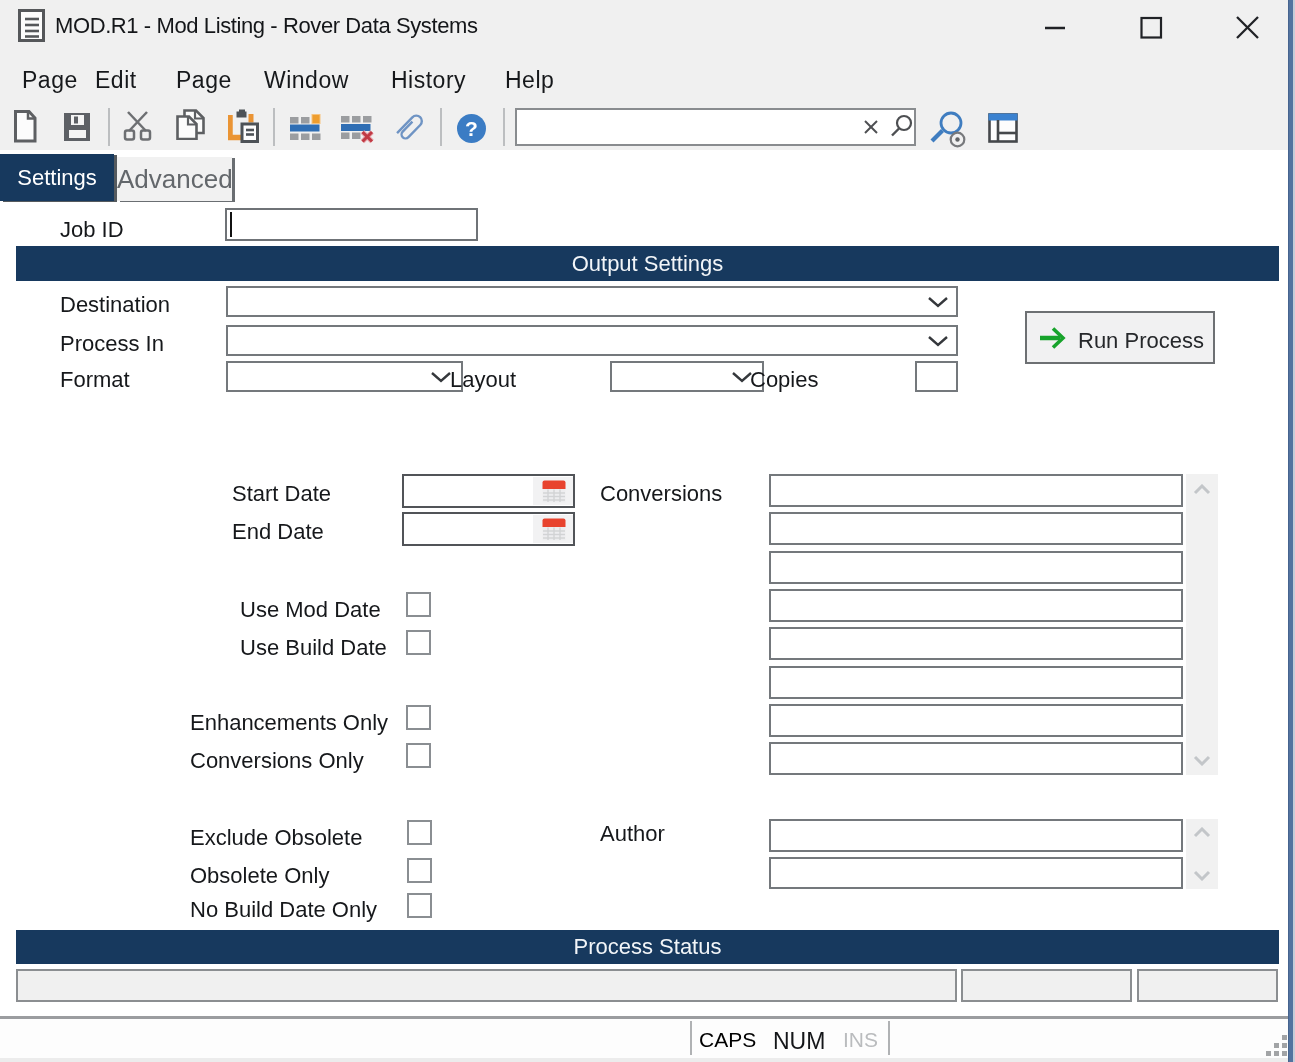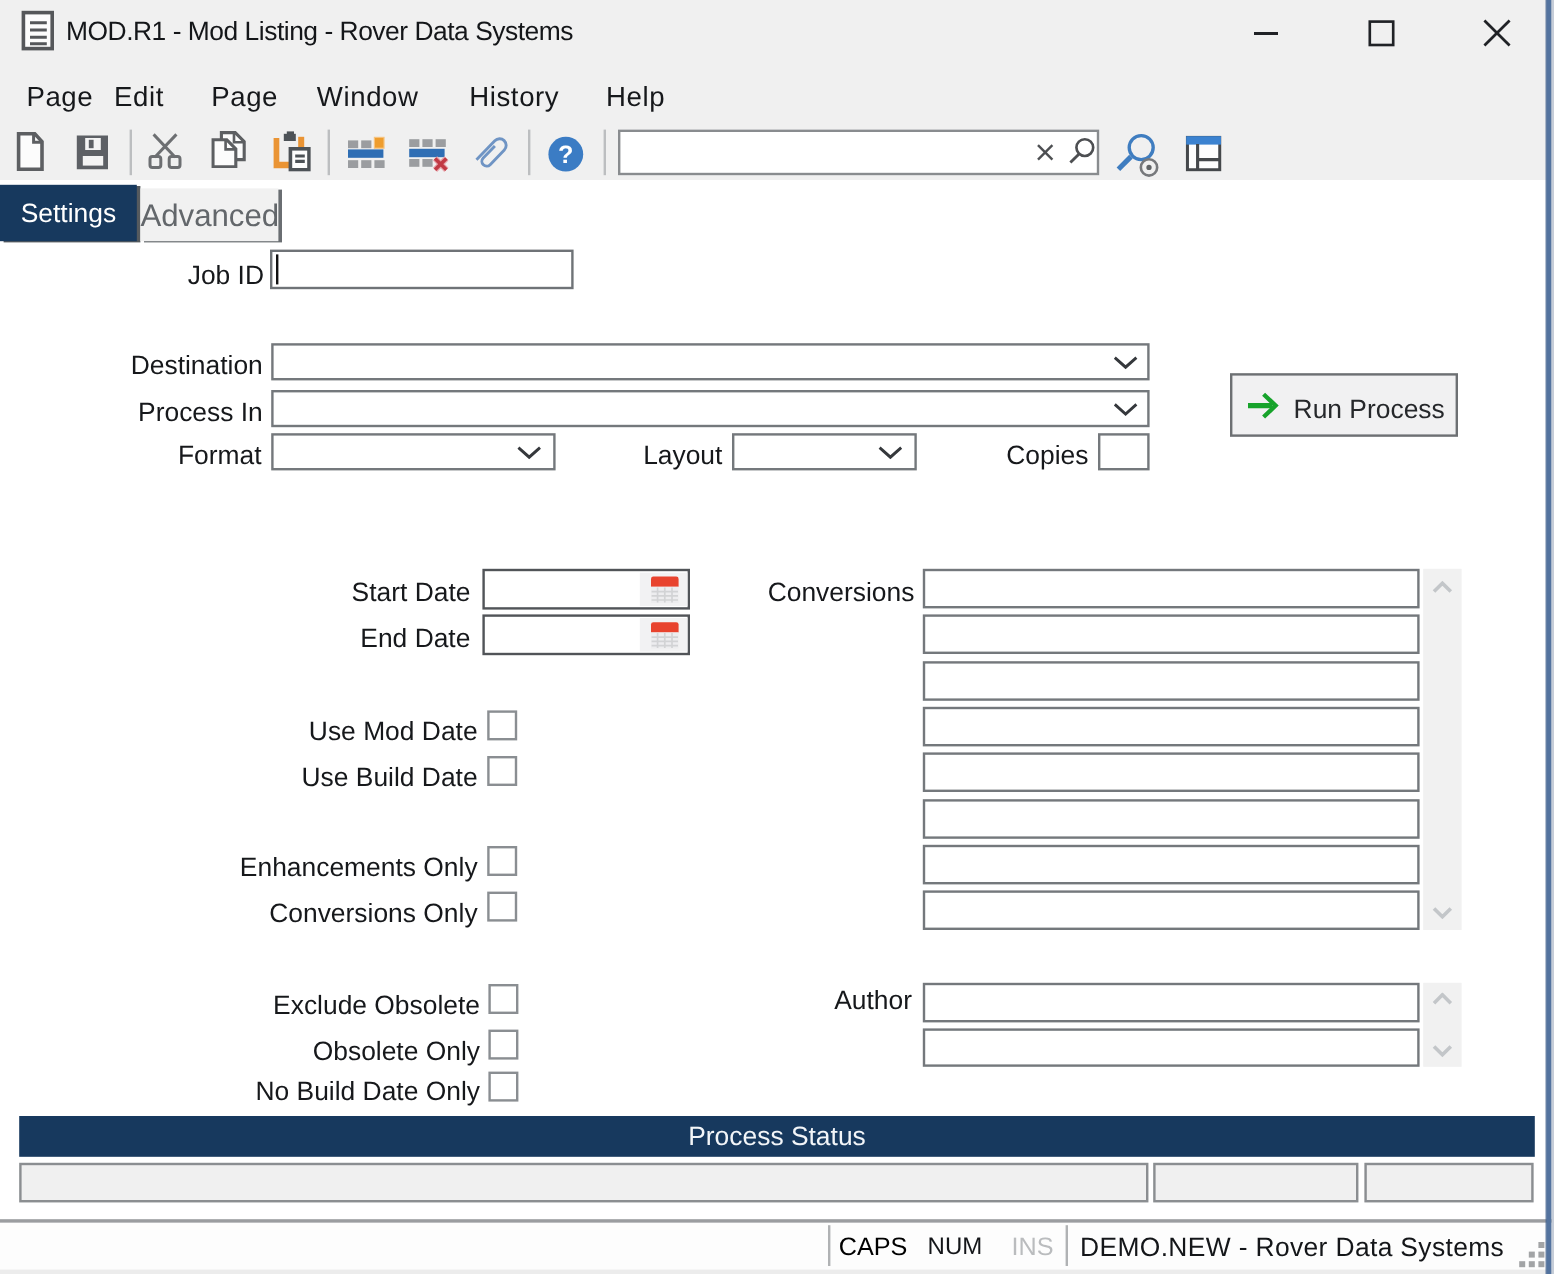--- a/index.html
+++ b/index.html
@@ -1,18 +1,18 @@
 <!DOCTYPE html>
 <html><head><meta charset="utf-8"><style>
 *{margin:0;padding:0;box-sizing:border-box}
 html,body{width:1295px;height:1062px}
 body{font-family:"Liberation Sans",sans-serif;background:#fff}
 #w{position:relative;width:1295px;height:1062px;background:#fff;overflow:hidden}
 .abs{position:absolute}
-.r{position:absolute;font-size:22px;color:#16181b;text-align:right;white-space:nowrap}
+.r{position:absolute;font-size:22px;color:#16181b;white-space:nowrap}
 .l{position:absolute;font-size:22px;color:#16181b;white-space:nowrap}
 .bar{position:absolute;left:16px;width:1263px;background:#17395e;color:#f2f5f8;font-size:22px;text-align:center}
 .inp{position:absolute;background:#fff;border:2px solid #74787c}
 .cb{position:absolute;width:25px;height:25px;background:#fff;border:2px solid #8a8e92}
 .gbox{position:absolute;background:#f0f0f0;border:2px solid #8b8e91;height:33px;top:969px}
 .sb{position:absolute;left:1186px;width:32px;background:#f1f1f1}
 .sep{position:absolute;width:2px;top:108px;height:38px;background:#bcbec0}
 .m{position:absolute;top:67px;font-size:23px;letter-spacing:0.5px;color:#16181b;white-space:nowrap}
 </style></head><body>
 <div id="w">
@@ -153,20 +153,21 @@
 
 <div class="abs" style="left:0;top:154px;width:114px;height:47px;background:#17395e;box-shadow:3px 1px 0 #555a5e"></div>
 <div class="abs" style="left:0;top:154px;width:114px;height:47px;font-size:22px;color:#fff;text-align:center;line-height:47px">Settings</div>
 <div class="abs" style="left:117px;top:157px;width:115px;height:44px;background:#f1f1f1;box-shadow:3px 1px 0 #6a6e72"></div>
 <div class="abs" style="left:117px;top:157px;width:115px;height:44px;font-size:26px;color:#63676b;text-align:center;line-height:44px">Advanced</div>
 
 <div class="r" style="left:60px;top:217px;width:160px">Job ID</div>
 <div class="inp" style="left:225px;top:208px;width:253px;height:33px;border-color:#6f7377"></div>
 <div class="abs" style="left:230px;top:212px;width:2px;height:25px;background:#111"></div>
 
+<div class="bar" style="top:246px;height:35px;line-height:35px">Output Settings</div>
 
 <div class="r" style="left:60px;top:292px;width:159px">Destination</div>
 <div class="inp" style="left:226px;top:286px;width:732px;height:31px"></div>
 <svg class="abs" style="left:927px;top:296px" width="22" height="12" viewBox="0 0 22 12">
       <polyline points="2,2 11,10 20,2" fill="none" stroke="#35383c" stroke-width="2.4"></polyline>
     </svg>
 <div class="r" style="left:60px;top:331px;width:159px">Process In</div>
 <div class="inp" style="left:226px;top:325px;width:732px;height:31px"></div>
 <svg class="abs" style="left:927px;top:335px" width="22" height="12" viewBox="0 0 22 12">
       <polyline points="2,2 11,10 20,2" fill="none" stroke="#35383c" stroke-width="2.4"></polyline>
@@ -269,23 +270,22 @@
 <div class="bar" style="top:930px;height:34px;line-height:34px">Process Status</div>
 <div class="gbox" style="left:16px;width:941px"></div>
 <div class="gbox" style="left:961px;width:171px"></div>
 <div class="gbox" style="left:1137px;width:141px"></div>
 
 <div class="abs" style="left:0;top:1016px;width:1295px;height:3px;background:#9b9da0"></div>
 <div class="abs" style="left:0;top:1019px;width:1295px;height:39px;background:#fdfdfd"></div>
 <div class="abs" style="left:690px;top:1021px;width:2px;height:34px;background:#b0b2b4"></div>
 <div class="abs" style="left:888px;top:1021px;width:2px;height:34px;background:#b0b2b4"></div>
 <div class="abs" style="left:699px;top:1028px;font-size:21px;color:#000000">CAPS</div>
-<div class="abs" style="left:773px;top:1028px;font-size:20px;color:#141619">NUM</div>
+<div class="abs" style="left:773px;top:1028px;font-size:23px;color:#141619">NUM</div>
 <div class="abs" style="left:843px;top:1028px;font-size:21px;color:#babcbe">INS</div>
-<div class="l" style="left:900px;top:1027px;font-size:22px;letter-spacing:0.3px;color:#141619">DEMO.NEW - Rover Data Systems</div>
 <svg class="abs" style="left:1264px;top:1034px" width="26" height="25" viewBox="0 0 26 25">
 <g fill="#a2a4a6">
         <rect x="18" y="1" width="5" height="5"></rect>
         <rect x="10" y="9" width="5" height="5"></rect>
         <rect x="18" y="9" width="5" height="5"></rect>
         <rect x="2" y="17" width="5" height="5"></rect>
         <rect x="10" y="17" width="5" height="5"></rect>
         <rect x="18" y="17" width="5" height="5"></rect>
       </g>
 </svg>

